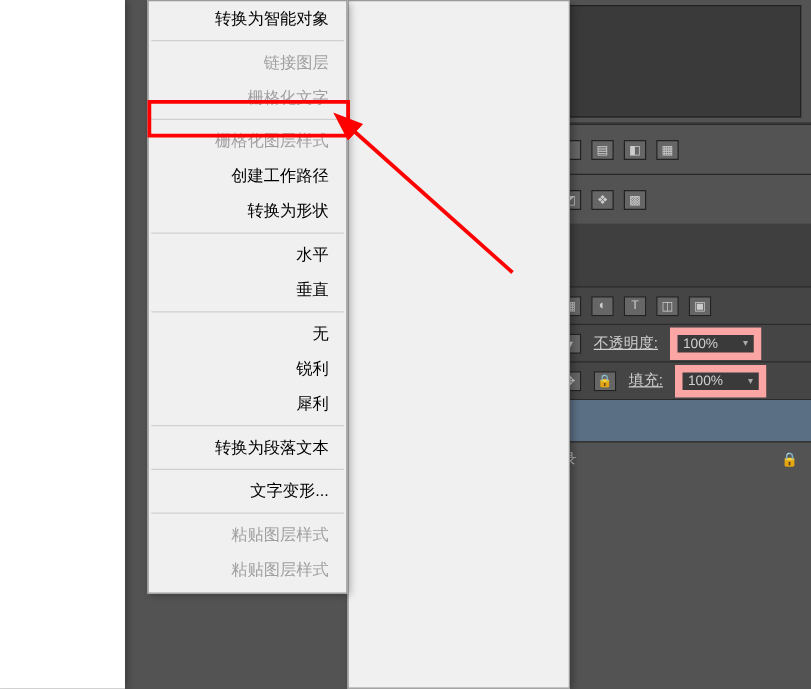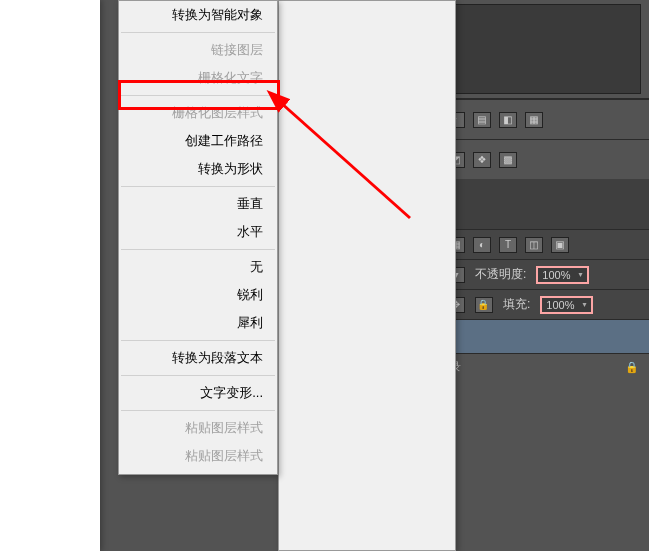--- a/index.html
+++ b/index.html
@@ -28,26 +28,26 @@
   .panel-row {
     display: flex;
     align-items: center;
     padding: 4px 8px;
     gap: 10px;
     border-top: 1px solid #2a2a2a;
     background: #454545;
     height: 30px;
   }
   .panel-row.lighter { background: #535353; height: 40px; }
-  .panel-label { color: #d0d0d0; font-size: 12px; }
+  .panel-label { color: #d0d0d0; font-size: 12px; text-decoration: underline; }
   .spin {
     display: inline-flex; align-items: center;
-    background: #3a3a3a; border: 2px solid #fca5a5;
+    background: #3a3a3a; border: 6px solid #fca5a5;
     padding: 1px 4px; color: #d0d0d0; font-size: 11px;
-    gap: 8px;
+    gap: 20px;
   }
   .spin .arrow { font-size: 8px; color: #aaa; }
   .iconset { display:flex; gap:8px; flex-wrap:wrap; }
   .ico {
     width:18px; height:16px;
     background:#666; border:1px solid #222;
     display:inline-flex; align-items:center; justify-content:center;
     font-size:10px; color:#ccc;
   }
   .thumb-area {
@@ -160,22 +160,22 @@
 <div class="menu">
   <div class="mi">转换为智能对象</div>
   <div class="sep"></div>
   <div class="mi disabled">链接图层</div>
   <div class="mi disabled">栅格化文字</div>
   <div class="sep"></div>
   <div class="mi disabled">栅格化图层样式</div>
   <div class="mi">创建工作路径</div>
   <div class="mi">转换为形状</div>
   <div class="sep"></div>
+  <div class="mi">水平</div>
   <div class="mi">垂直</div>
-  <div class="mi">水平</div>
   <div class="sep"></div>
   <div class="mi">无</div>
   <div class="mi">锐利</div>
   <div class="mi">犀利</div>
   <div class="sep"></div>
   <div class="mi">转换为段落文本</div>
   <div class="sep"></div>
   <div class="mi">文字变形...</div>
   <div class="sep"></div>
   <div class="mi disabled">粘贴图层样式</div>

